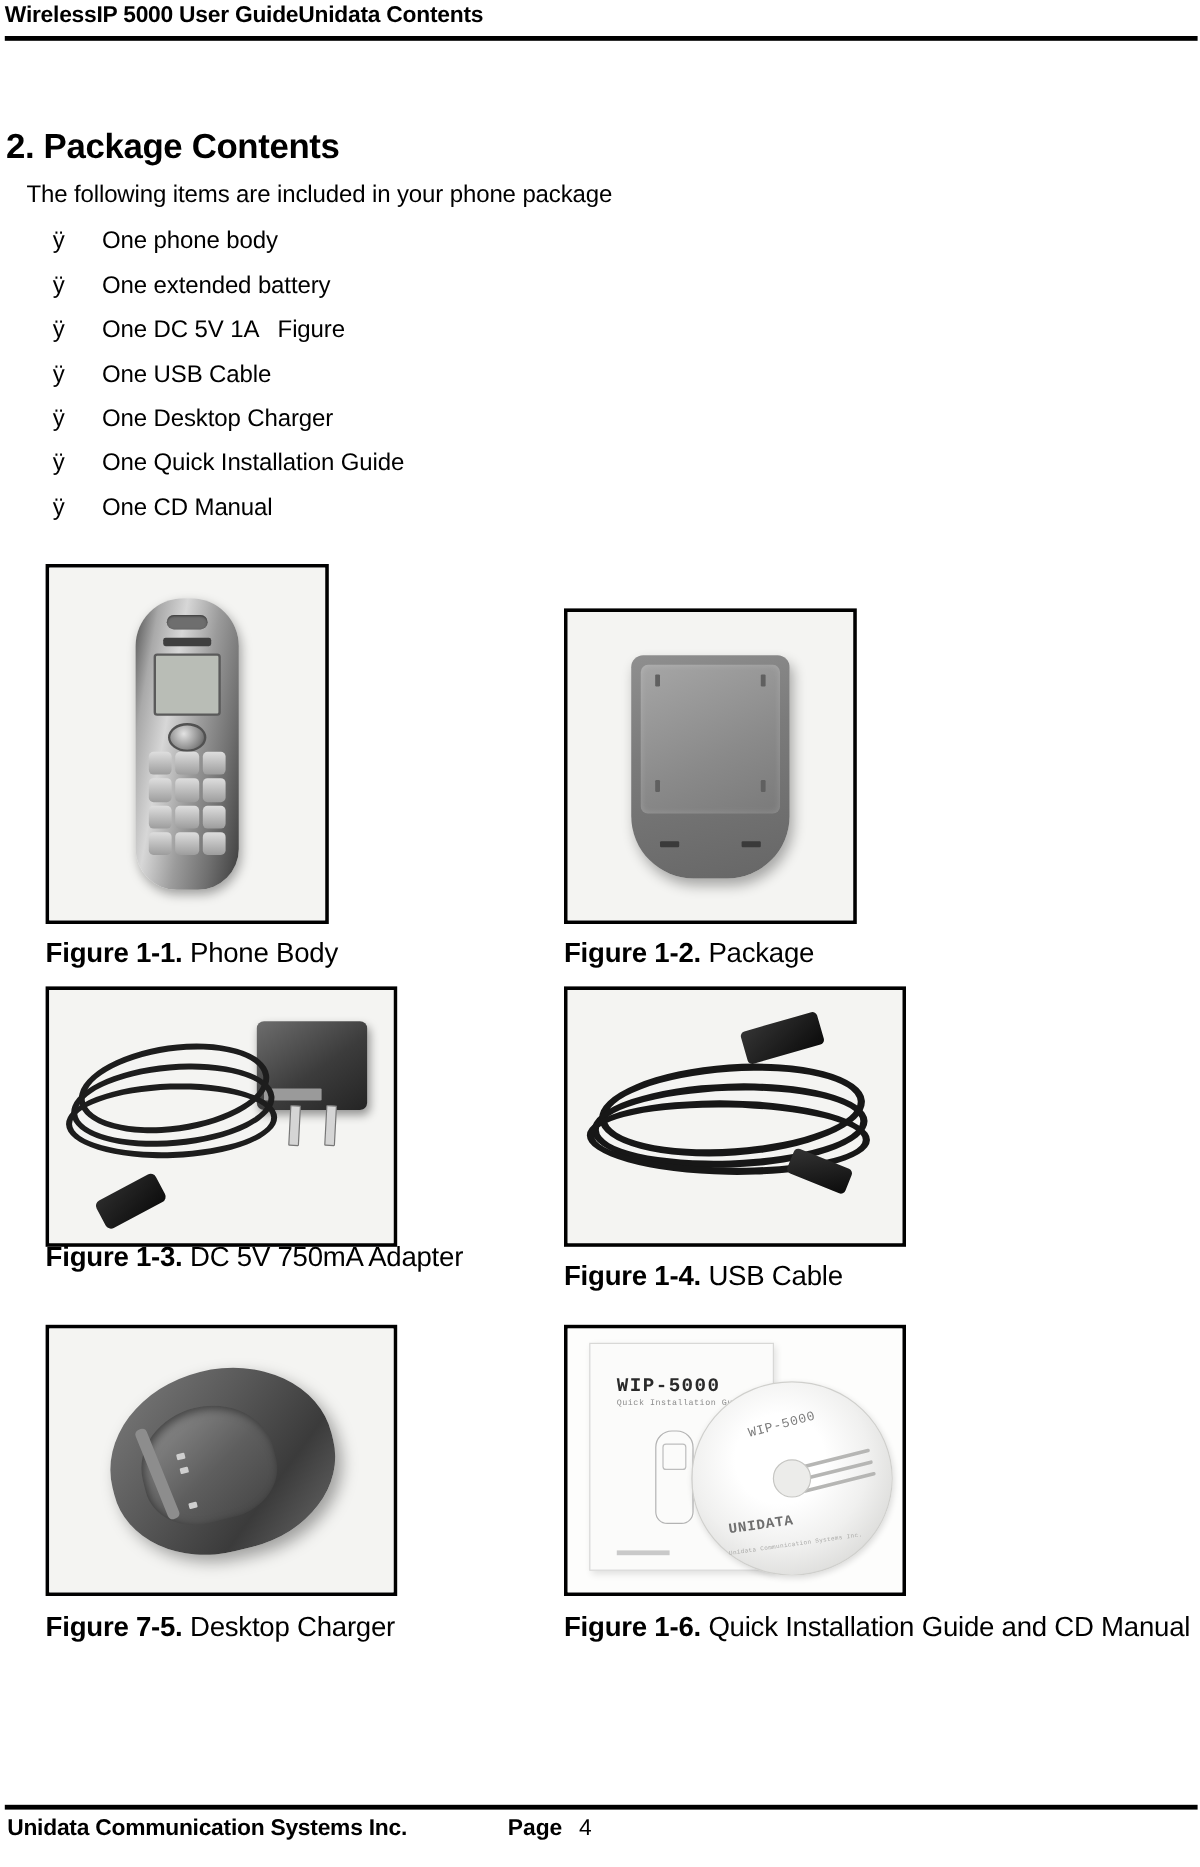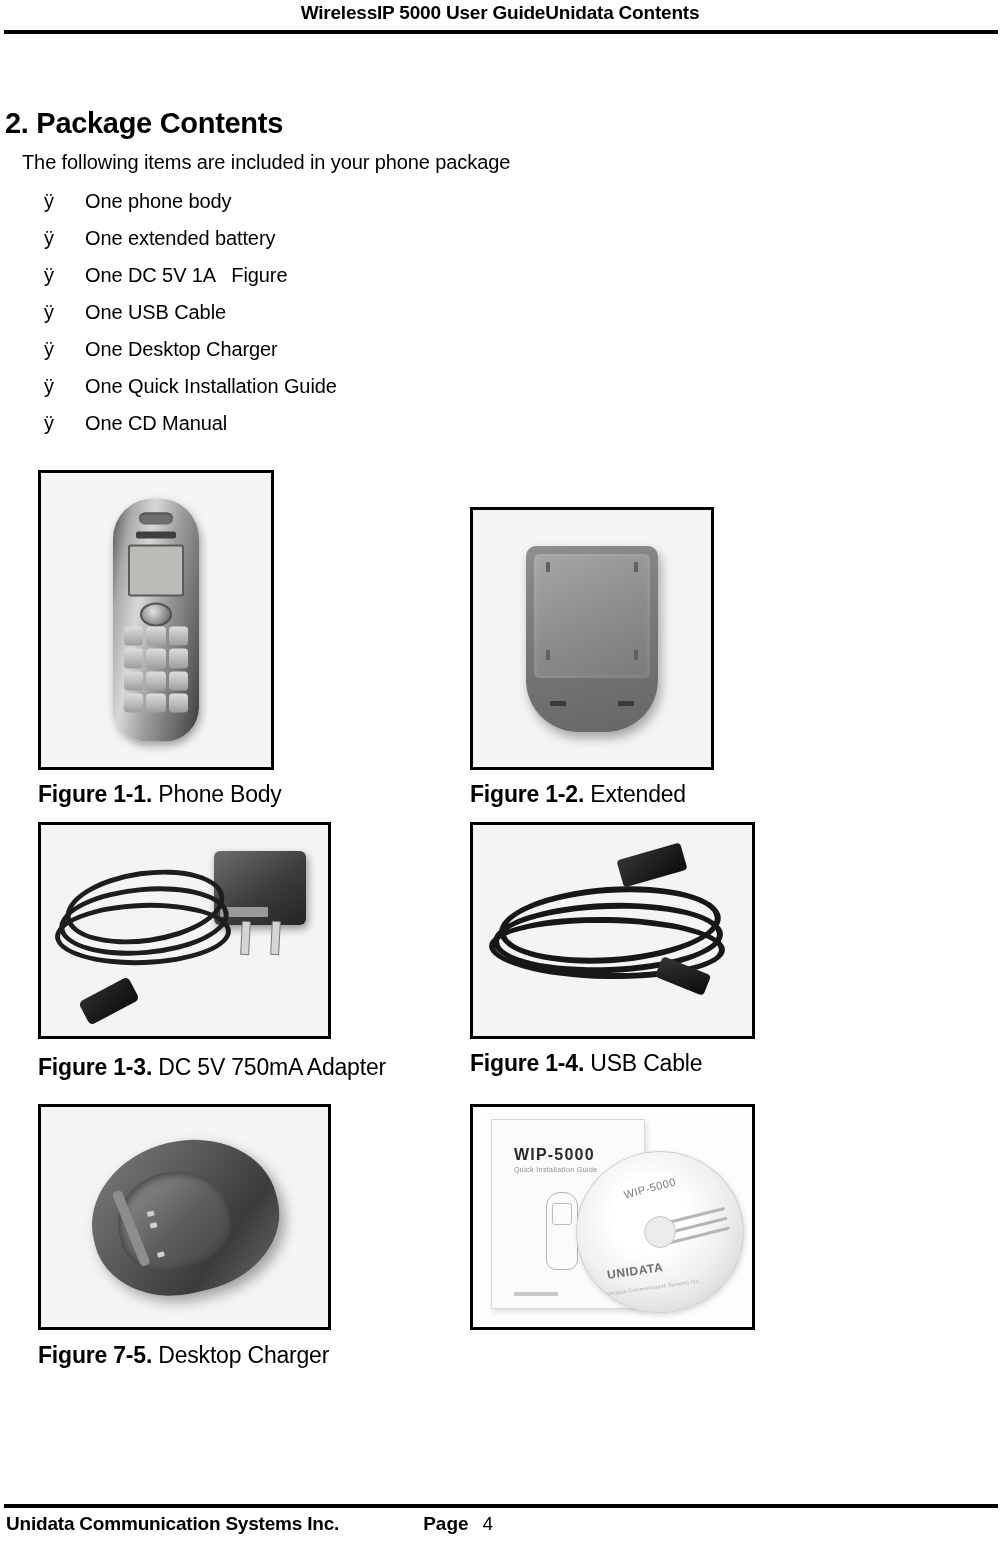--- a/index.html
+++ b/index.html
@@ -17,21 +17,21 @@
   }
 
   
   .page-header {
     position: absolute;
     left: 4px;
     right: 4px;
     top: 2px;
     height: 34px;
     display: flex;
-    justify-content: center;
+    justify-content: flex-start;
     align-items: flex-start;
   }
   .header-left, .header-right {
     font-size: 19px;
     font-weight: bold;
     letter-spacing: -0.2px;
     white-space: nowrap;
   }
   .header-rule {
     position: absolute;
@@ -572,40 +572,40 @@
           <div class="battery-clip" style="right:20px; top:16px;"></div>
           <div class="battery-clip" style="left:20px; top:104px;"></div>
           <div class="battery-clip" style="right:20px; top:104px;"></div>
           <div class="battery-contact" style="left:24px;"></div>
           <div class="battery-contact" style="right:24px;"></div>
         </div>
       </div>
     </div>
     <div class="fig-caption" style="left:470px; top:311px;">
       <span class="fig-label">Figure 1-2.</span>
-      <span>Extended</span>
+      <span>Package</span>
     </div>
   </div>
 
   <div class="fig-row" style="top:352px; height:290px;">
 
     <div class="fig-box" style="left:38px; top:0; width:293px; height:217px;">
       <div class="fig-photo photo-bg">
         <div class="adapter-brick">
           <div class="adapter-label"></div>
         </div>
         <div class="adapter-prong" style="right:78px; top:96px; transform:rotate(3deg);"></div>
         <div class="adapter-prong" style="right:48px; top:96px; transform:rotate(3deg);"></div>
         <div class="adapter-coil" style="left:24px; top:46px; width:150px; height:62px; transform:rotate(-8deg);"></div>
         <div class="adapter-coil" style="left:18px; top:62px; width:160px; height:58px; transform:rotate(-5deg);"></div>
         <div class="adapter-coil" style="left:14px; top:78px; width:166px; height:52px; transform:rotate(-2deg);"></div>
         <div class="adapter-plug"></div>
       </div>
     </div>
-    <div class="fig-caption" style="left:38px; top:232px;">
+    <div class="fig-caption" style="left:38px; top:212px;">
       <span class="fig-label">Figure 1-3.</span>
       <span>DC 5V 750mA Adapter</span>
     </div>
 
     <div class="fig-box" style="left:470px; top:0; width:285px; height:217px;">
       <div class="fig-photo photo-bg">
         <div class="usb-loop" style="left:26px; top:62px; width:210px; height:64px; transform:rotate(-4deg);"></div>
         <div class="usb-loop" style="left:20px; top:78px; width:218px; height:58px; transform:rotate(-2deg);"></div>
         <div class="usb-loop" style="left:16px; top:92px; width:224px; height:50px; transform:rotate(1deg);"></div>
         <div class="usb-connector" style="left:146px; top:26px; width:66px; height:28px; transform:rotate(-16deg);"></div>
@@ -630,21 +630,21 @@
           <div class="charger-pin" style="left:58px; top:104px;"></div>
         </div>
       </div>
     </div>
     <div class="fig-caption" style="left:38px; top:238px;">
       <span class="fig-label">Figure 7-5.</span>
       <span>Desktop Charger</span>
     </div>
 
     <div class="fig-box" style="left:470px; top:0; width:285px; height:226px;">
-      <div class="fig-photo photo-bg" style="background:#fdfdfc;">
+      <div class="fig-photo photo-bg" style="background:#fdfdfc;font-family:Liberation Mono, monospace;">
 
         <div class="guide-sheet">
           <div class="guide-title">WIP-5000</div>
           <div class="guide-sub">Quick Installation Guide</div>
           <div class="guide-phone">
             <div class="guide-phone-screen"></div>
           </div>
           <div class="guide-footnote"></div>
         </div>
 
@@ -654,20 +654,24 @@
             <i></i>
               <i></i>
               <i></i>
           </div>
           <div class="cd-hole"></div>
           <div class="cd-brand">UNIDATA</div>
           <div class="cd-brandsub">Unidata Communication Systems Inc.</div>
         </div>
       </div>
     </div>
+    <div class="fig-caption" style="left:470px; top:238px;">
+      <span class="fig-label">Figure 1-6.</span>
+      <span>Quick Installation Guide and CD Manual</span>
+    </div>
   </div>
 </div>
 
 <div class="footer-rule"></div>
 <div class="page-footer">
   <span class="footer-company">Unidata Communication Systems Inc.</span>
   <span class="footer-page-label">Page</span>
   <span class="footer-page-number">4</span>
 </div>
 

